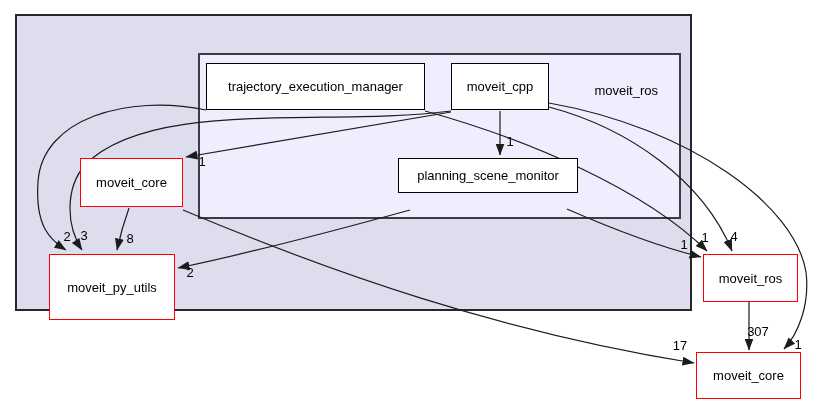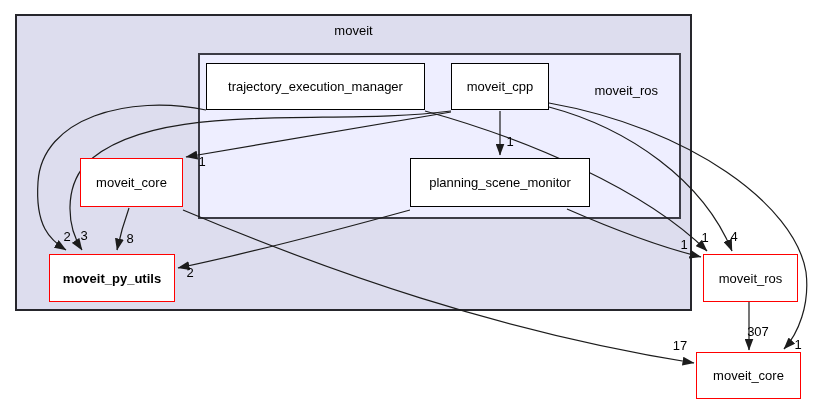--- a/index.html
+++ b/index.html
@@ -31,21 +31,20 @@
   .node-internal{border:1.4px solid #000000;}
   .node-external{border:1.4px solid #ff0000;justify-content:center;}
   .edge-label{font-size:13px;fill:#000;}
 </style>
 </head>
 <body>
 
 <div id="canvas">
 
   <div class="cluster cluster-outer">
-    <div class="cluster-label outer-label">moveit</div>
     <div class="cluster cluster-inner">
       <div class="cluster-label inner-label">moveit_ros</div>
     </div>
   </div>
 
   <svg id="edges" width="822" height="404" viewBox="0 0 822 404">
     <defs>
       <marker id="arrow" markerUnits="userSpaceOnUse" markerWidth="12" markerHeight="9" refX="11.5" refY="4.5" orient="auto">
         <path d="M0,0 L12,4.5 L0,9 Z" fill="#1c1c1c"></path>
       </marker>
@@ -95,29 +94,29 @@
   </svg>
 
   <div class="node node-internal" style="left:206px;top:63px;width:219px;height:47px;">
     <span>trajectory_execution_manager</span>
   </div>
 
   <div class="node node-internal" style="left:451px;top:63px;width:98px;height:47px;">
     <span>moveit_cpp</span>
   </div>
 
-  <div class="node node-internal" style="left:410px;top:158px;width:180px;height:49px;">
+  <div class="node node-internal" style="left:398px;top:158px;width:180px;height:35px;">
     <span>planning_scene_monitor</span>
   </div>
 
   <div class="node node-external" style="left:80px;top:158px;width:103px;height:49px;">
     <span>moveit_core</span>
   </div>
 
-  <div class="node node-external" style="left:49px;top:254px;width:126px;height:48px;font-weight:bold;">
+  <div class="node node-external" style="left:49px;top:254px;width:126px;height:66px;">
     <span>moveit_py_utils</span>
   </div>
 
   <div class="node node-external" style="left:703px;top:254px;width:95px;height:48px;">
     <span>moveit_ros</span>
   </div>
 
   <div class="node node-external" style="left:696px;top:352px;width:105px;height:47px;">
     <span>moveit_core</span>
   </div>

